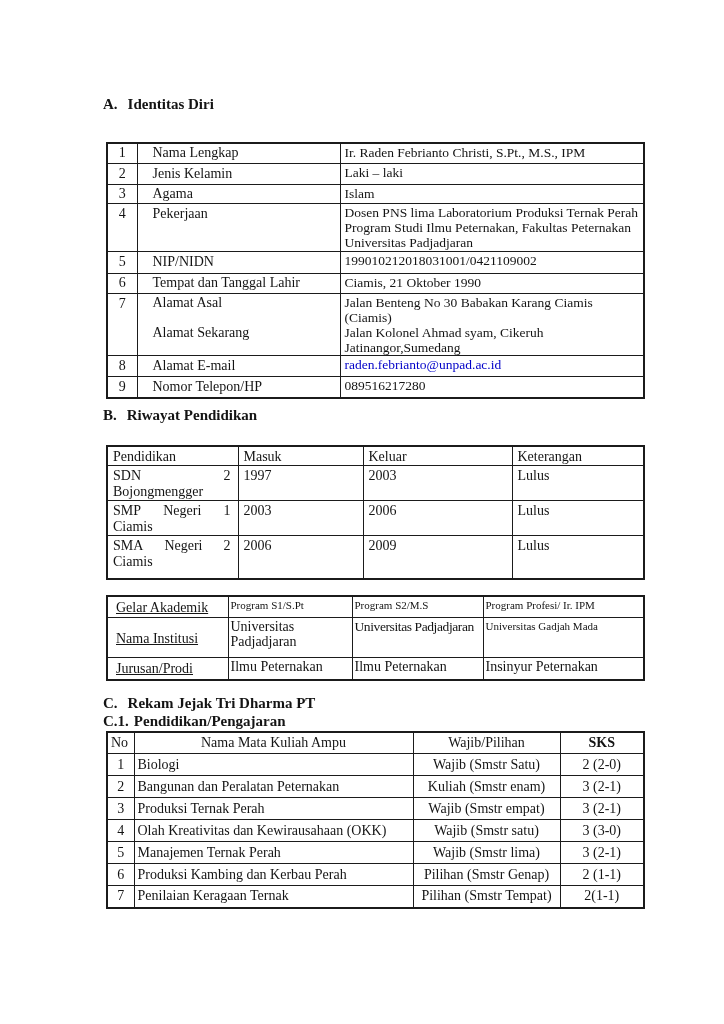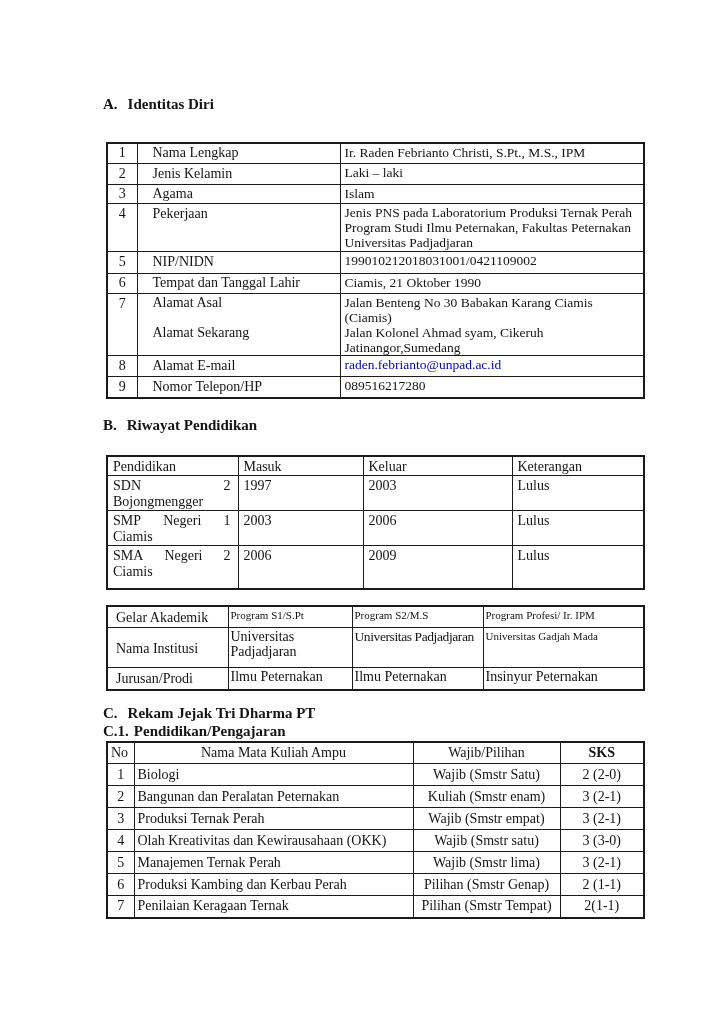--- a/index.html
+++ b/index.html
@@ -21,21 +21,21 @@
   .heading {
     font-size: 15px;
     font-weight: bold;
     line-height: 16px;
     margin: 0;
     white-space: nowrap;
   }
   .heading .ht { margin-left: 10px; }
   .heading.sub .ht { margin-left: 5px; }
   .h-a { margin-top: 96px; }
-  .h-b { margin-top: 18px; }
+  .h-b { margin-top: 8px; }
   .h-c { margin-top: 14px; }
   .h-c1 { margin-top: 2px; }
 
   table {
     border-collapse: collapse;
     table-layout: fixed;
     width: 539px;
     margin-left: 3px;
     border: 2px solid #1b1b1b;
     font-size: 14px;
@@ -55,21 +55,21 @@
   .t1 .lbl7 .second { margin-top: 15px; }
   .vline { white-space: nowrap; }
   a.email { color: #0000c8; cursor: pointer; }
 
   
   .t2 td { vertical-align: top; padding: 2px 3px 0 5px; line-height: 16px; }
   .spread { display: flex; justify-content: space-between; padding-right: 4px; }
 
   
   .t3 td { vertical-align: top; padding: 1px 2px 0 2px; line-height: 15px; }
-  .t3 .lbl { padding-left: 8px; vertical-align: middle; }
+  .t3 .lbl { padding-left: 8px; vertical-align: middle; text-decoration: underline; }
   .t3 .lblTop { padding-left: 8px; vertical-align: top; padding-top: 2px; }
   .t3 .fit { white-space: nowrap; letter-spacing: -0.4px; font-size: 13.5px; }
   .t3 .nw { white-space: nowrap; font-size: 11px; }
 
   
   .t4 td { vertical-align: middle; }
   .t4 .num { text-align: center; }
   .t4 .hNo { text-align: left; padding-left: 3px; }
   .t4 .name { padding-left: 3px; }
   .t4 .ctr { text-align: center; }
@@ -104,21 +104,21 @@
         </tr>
         <tr style="height:19px">
           <td class="num">3</td>
           <td class="lbl">Agama</td>
           <td class="val">Islam</td>
         </tr>
         <tr style="height:48px">
           <td class="num" style="vertical-align:top;padding-top:2px">4</td>
           <td class="lbl" style="vertical-align:top;padding-top:2px">Pekerjaan</td>
           <td class="val">
-            <div class="vline">Jenis PNS pada Laboratorium Produksi Ternak Perah</div>
+            <div class="vline">Dosen PNS lima Laboratorium Produksi Ternak Perah</div>
             <div class="vline">Program Studi Ilmu Peternakan, Fakultas Peternakan</div>
             <div class="vline">Universitas Padjadjaran</div>
           </td>
         </tr>
         <tr style="height:22px">
           <td class="num">5</td>
           <td class="lbl">NIP/NIDN</td>
           <td class="val">199010212018031001/0421109002</td>
         </tr>
         <tr style="height:20px">

